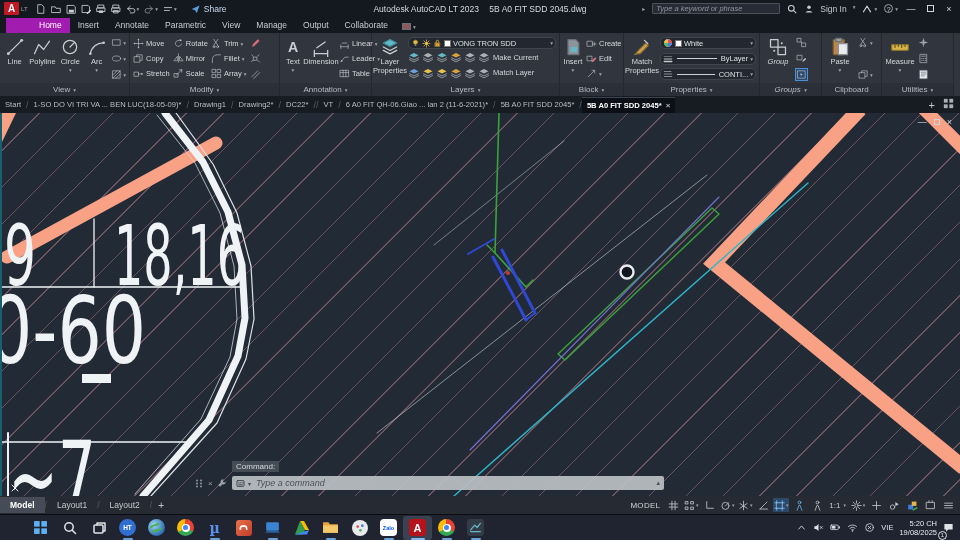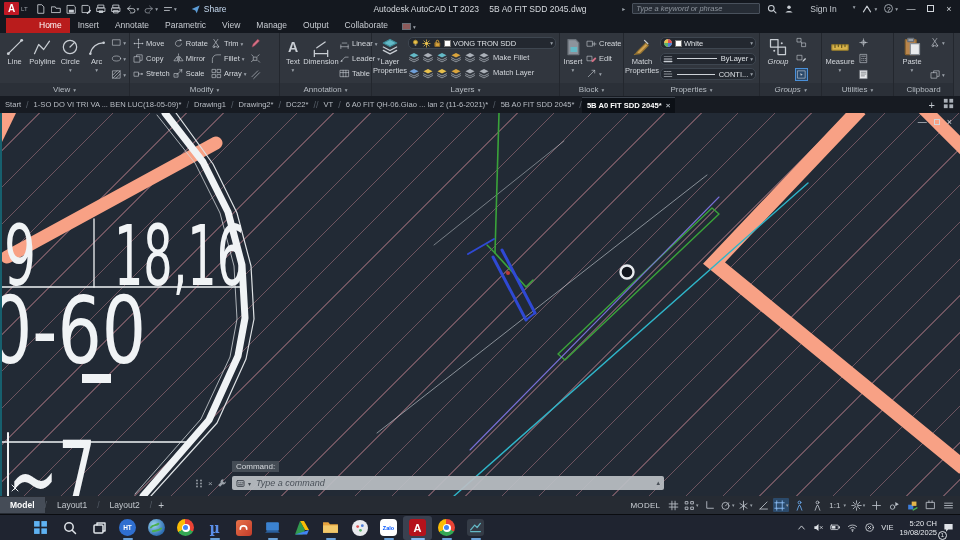--- a/index.html
+++ b/index.html
@@ -20,21 +20,21 @@
   #titles{position:absolute;left:0;right:0;text-align:center;pointer-events:none;font-size:8.5px;color:#d6dadf;}
   #titles .doc{margin-left:8px;}
   #tright{margin-left:auto;display:flex;align-items:center;gap:7px;padding-right:5px;}
   #tsearch{width:128px;height:11px;background:#262c35;border:1px solid #49515c;border-radius:1px;color:#e3e6ea;font-size:7.5px;font-style:italic;padding:0 3px;}
   #tsearch::placeholder{color:#8e959e;}
   .wbtn{font-size:9px;color:#d2d6db;width:12px;text-align:center;}
   .restore{width:7px;height:7px;border:1px solid #d2d6db;display:inline-block;}
   
   #ribbontabs{height:16px;background:#14181f;display:flex;align-items:flex-end;font-size:8.5px;color:#c9cdd3;padding-left:6px;gap:0;}
   #ribbontabs .rtab{padding:2px 8px 3px;}
-  #ribbontabs .rtab.active{background:#b91c1c;color:#fff;padding-left:33px;}
+  #ribbontabs .rtab.active{background:#a21caf;color:#fff;padding-left:33px;}
   #rtabmenu{margin-left:6px;display:flex;align-items:center;gap:2px;padding-bottom:3px;}
   #rtabmenu .box{width:9px;height:7px;background:#8d5a5a;border:1px solid #6a7078;}
   
   #ribbon{height:63px;background:#31363e;display:flex;}
   .panel{display:flex;flex-direction:column;border-right:1px solid #23272e;}
   .pbody{flex:1;display:flex;padding:2px 3px 0;gap:3px;}
   .plabel{height:13px;font-size:8px;color:#b6bcc3;display:flex;align-items:center;justify-content:center;gap:3px;background:#2b3038;}
   .bigbtn{width:30px;display:flex;flex-direction:column;align-items:center;justify-content:flex-start;padding-top:2px;gap:1px;text-align:center;}
   .bigbtn .ico svg{width:20px;height:20px;}
   .bigbtn .lbl{font-size:7.5px;color:#d3d7dc;line-height:7.5px;}
@@ -177,21 +177,21 @@
       <span>Autodesk AutoCAD LT 2023</span>
       <span class="doc">5B A0 FIT SDD 2045.dwg</span>
     </div>
     <div id="tright">
       <span style="font-size:6px;color:#9aa1a9">▸</span>
       <input id="tsearch" placeholder="Type a keyword or phrase" style="">
       <svg viewBox="0 0 14 14" style="width:10px;height:10px">
           <circle cx="6" cy="6" r="4"></circle>
           <path d="M9 9l3.5 3.5"></path>
         </svg>
-      <span style="display:flex;align-items:flex-start;gap:16px">
+      <span style="display:flex;align-items:flex-start;gap:6px">
         <svg viewBox="0 0 14 14" style="width:10px;height:10px">
             <circle cx="7" cy="4.5" r="2.5" fill="#c9ced4" stroke="none"></circle>
             <path d="M2 12c1-3 9-3 10 0z" fill="#c9ced4" stroke="none"></path>
           </svg>
         <span>Sign In</span>
         <span class="dd">▾</span>
       </span>
       <span style="display:flex;align-items:center;gap:2px">
         <svg viewBox="0 0 14 14" style="width:10px;height:10px">
             <path d="M2 11L7 3l5 8" stroke="#c9ced4"></path>
@@ -501,21 +501,21 @@
                 <svg viewBox="0 0 16 16" width="12" height="12">
                   <path d="M8 2.5l6 3-6 3-6-3z" fill="#aab0b8" stroke="none"></path>
                   <path d="M2 9l6 3 6-3M2 11.5l6 3 6-3" stroke="#aab0b8" fill="none" stroke-width="1"></path>
                 </svg>
               </span>
               <span style="display: flex; align-items: center; gap: 2px;">
                 <svg viewBox="0 0 16 16" width="12" height="12">
                   <path d="M8 2.5l6 3-6 3-6-3z" fill="#aab0b8" stroke="none"></path>
                   <path d="M2 9l6 3 6-3M2 11.5l6 3 6-3" stroke="#aab0b8" fill="none" stroke-width="1"></path>
                 </svg>
-                <span class="txt">Make Fillet</span>
+                <span class="txt">Make Current</span>
               </span>
             </div>
             <div class="lrow">
               <span class="ico">
                 <svg viewBox="0 0 16 16" width="12" height="12">
                   <path d="M8 2.5l6 3-6 3-6-3z" fill="#6f9fd8" stroke="none"></path>
                   <path d="M2 9l6 3 6-3M2 11.5l6 3 6-3" stroke="#aab0b8" fill="none" stroke-width="1"></path>
                 </svg>
               </span>
               <span class="ico">
@@ -680,58 +680,20 @@
                 <path d="M9 9l6 3-3 1-1 3z" fill="#c9ced4" stroke="none"></path>
               </svg>
             </div>
           </div>
         </div>
         <div class="plabel">
           <span>Groups</span>
           <span class="dd">▾</span>
         </div>
       </div>
-      <div class="panel" style="width: 72px; min-width: 72px;">
-        <div class="pbody">
-          <div class="bigbtn">
-            <span class="ico">
-              <svg viewBox="0 0 24 24" width="20" height="20">
-                <rect x="2" y="9" width="20" height="7" rx="1" fill="#d9b44a" stroke="#8a7430"></rect>
-                <path d="M6 9v3.5M10 9v2.5M14 9v3.5M18 9v2.5" stroke="#6b5a20"></path>
-              </svg>
-            </span>
-            <span class="lbl">Measure</span>
-            <span class="dd">▾</span>
-          </div>
-          <div class="minicol">
-            <div class="minibtn">
-              <svg viewBox="0 0 24 24" width="11" height="11">
-                <path d="M12 4v16M4 12h16"></path>
-                <circle cx="12" cy="12" r="4"></circle>
-              </svg>
-            </div>
-            <div class="minibtn">
-              <svg viewBox="0 0 24 24" width="11" height="11">
-                <rect x="5" y="3" width="14" height="18"></rect>
-                <path d="M8 7h8M8 12h1M12 12h1M16 12h1M8 16h1M12 16h1M16 16h1"></path>
-              </svg>
-            </div>
-            <div class="minibtn">
-              <svg viewBox="0 0 24 24" width="11" height="11">
-                <rect x="4" y="3" width="16" height="18" fill="#e9ebee" stroke="#8a9098"></rect>
-                <path d="M7 7h10M7 11h10M7 15h7" stroke="#4a5056"></path>
-              </svg>
-            </div>
-          </div>
-        </div>
-        <div class="plabel">
-          <span>Utilities</span>
-          <span class="dd">▾</span>
-        </div>
-      </div>
       <div class="panel" style="width: 60px; min-width: 60px;">
         <div class="pbody">
           <div class="bigbtn">
             <span class="ico">
               <svg viewBox="0 0 24 24" width="20" height="20">
                 <rect x="4" y="3" width="13" height="18" rx="1" fill="#b9854c" stroke="#8a6430"></rect>
                 <rect x="7" y="1.5" width="7" height="4" fill="#9aa0a8" stroke="#6a7078"></rect>
                 <rect x="10" y="8" width="11" height="13" fill="#e9ebee" stroke="#8a9098"></rect>
               </svg>
             </span>
@@ -751,20 +713,58 @@
               <svg viewBox="0 0 24 24" width="11" height="11">
                 <rect x="3" y="8" width="12" height="12"></rect>
                 <path d="M8 8V4h12v12h-4"></path>
               </svg>
               <span class="dd">▾</span>
             </div>
           </div>
         </div>
         <div class="plabel">
           <span>Clipboard</span>
+        </div>
+      </div>
+      <div class="panel" style="width: 72px; min-width: 72px;">
+        <div class="pbody">
+          <div class="bigbtn">
+            <span class="ico">
+              <svg viewBox="0 0 24 24" width="20" height="20">
+                <rect x="2" y="9" width="20" height="7" rx="1" fill="#d9b44a" stroke="#8a7430"></rect>
+                <path d="M6 9v3.5M10 9v2.5M14 9v3.5M18 9v2.5" stroke="#6b5a20"></path>
+              </svg>
+            </span>
+            <span class="lbl">Measure</span>
+            <span class="dd">▾</span>
+          </div>
+          <div class="minicol">
+            <div class="minibtn">
+              <svg viewBox="0 0 24 24" width="11" height="11">
+                <path d="M12 4v16M4 12h16"></path>
+                <circle cx="12" cy="12" r="4"></circle>
+              </svg>
+            </div>
+            <div class="minibtn">
+              <svg viewBox="0 0 24 24" width="11" height="11">
+                <rect x="5" y="3" width="14" height="18"></rect>
+                <path d="M8 7h8M8 12h1M12 12h1M16 12h1M8 16h1M12 16h1M16 16h1"></path>
+              </svg>
+            </div>
+            <div class="minibtn">
+              <svg viewBox="0 0 24 24" width="11" height="11">
+                <rect x="4" y="3" width="16" height="18" fill="#e9ebee" stroke="#8a9098"></rect>
+                <path d="M7 7h10M7 11h10M7 15h7" stroke="#4a5056"></path>
+              </svg>
+            </div>
+          </div>
+        </div>
+        <div class="plabel">
+          <span>Utilities</span>
+          <span class="dd">▾</span>
         </div>
       </div>
     </div>
 
   <div id="filetabs">
       <div class="ftab">
         <span>Start</span>
       </div>
       <span class="fsep">/</span>
       <div class="ftab">

